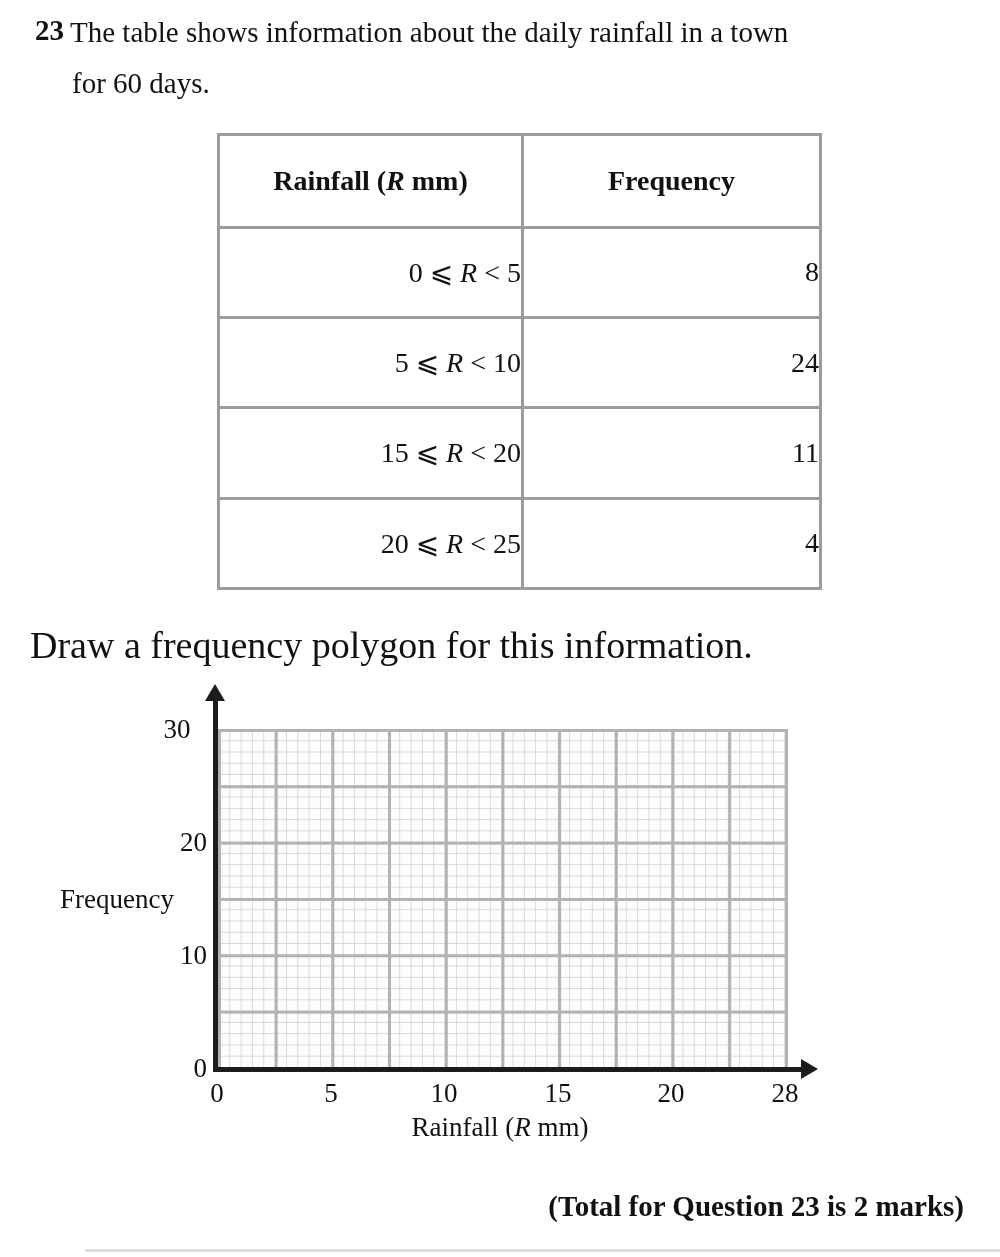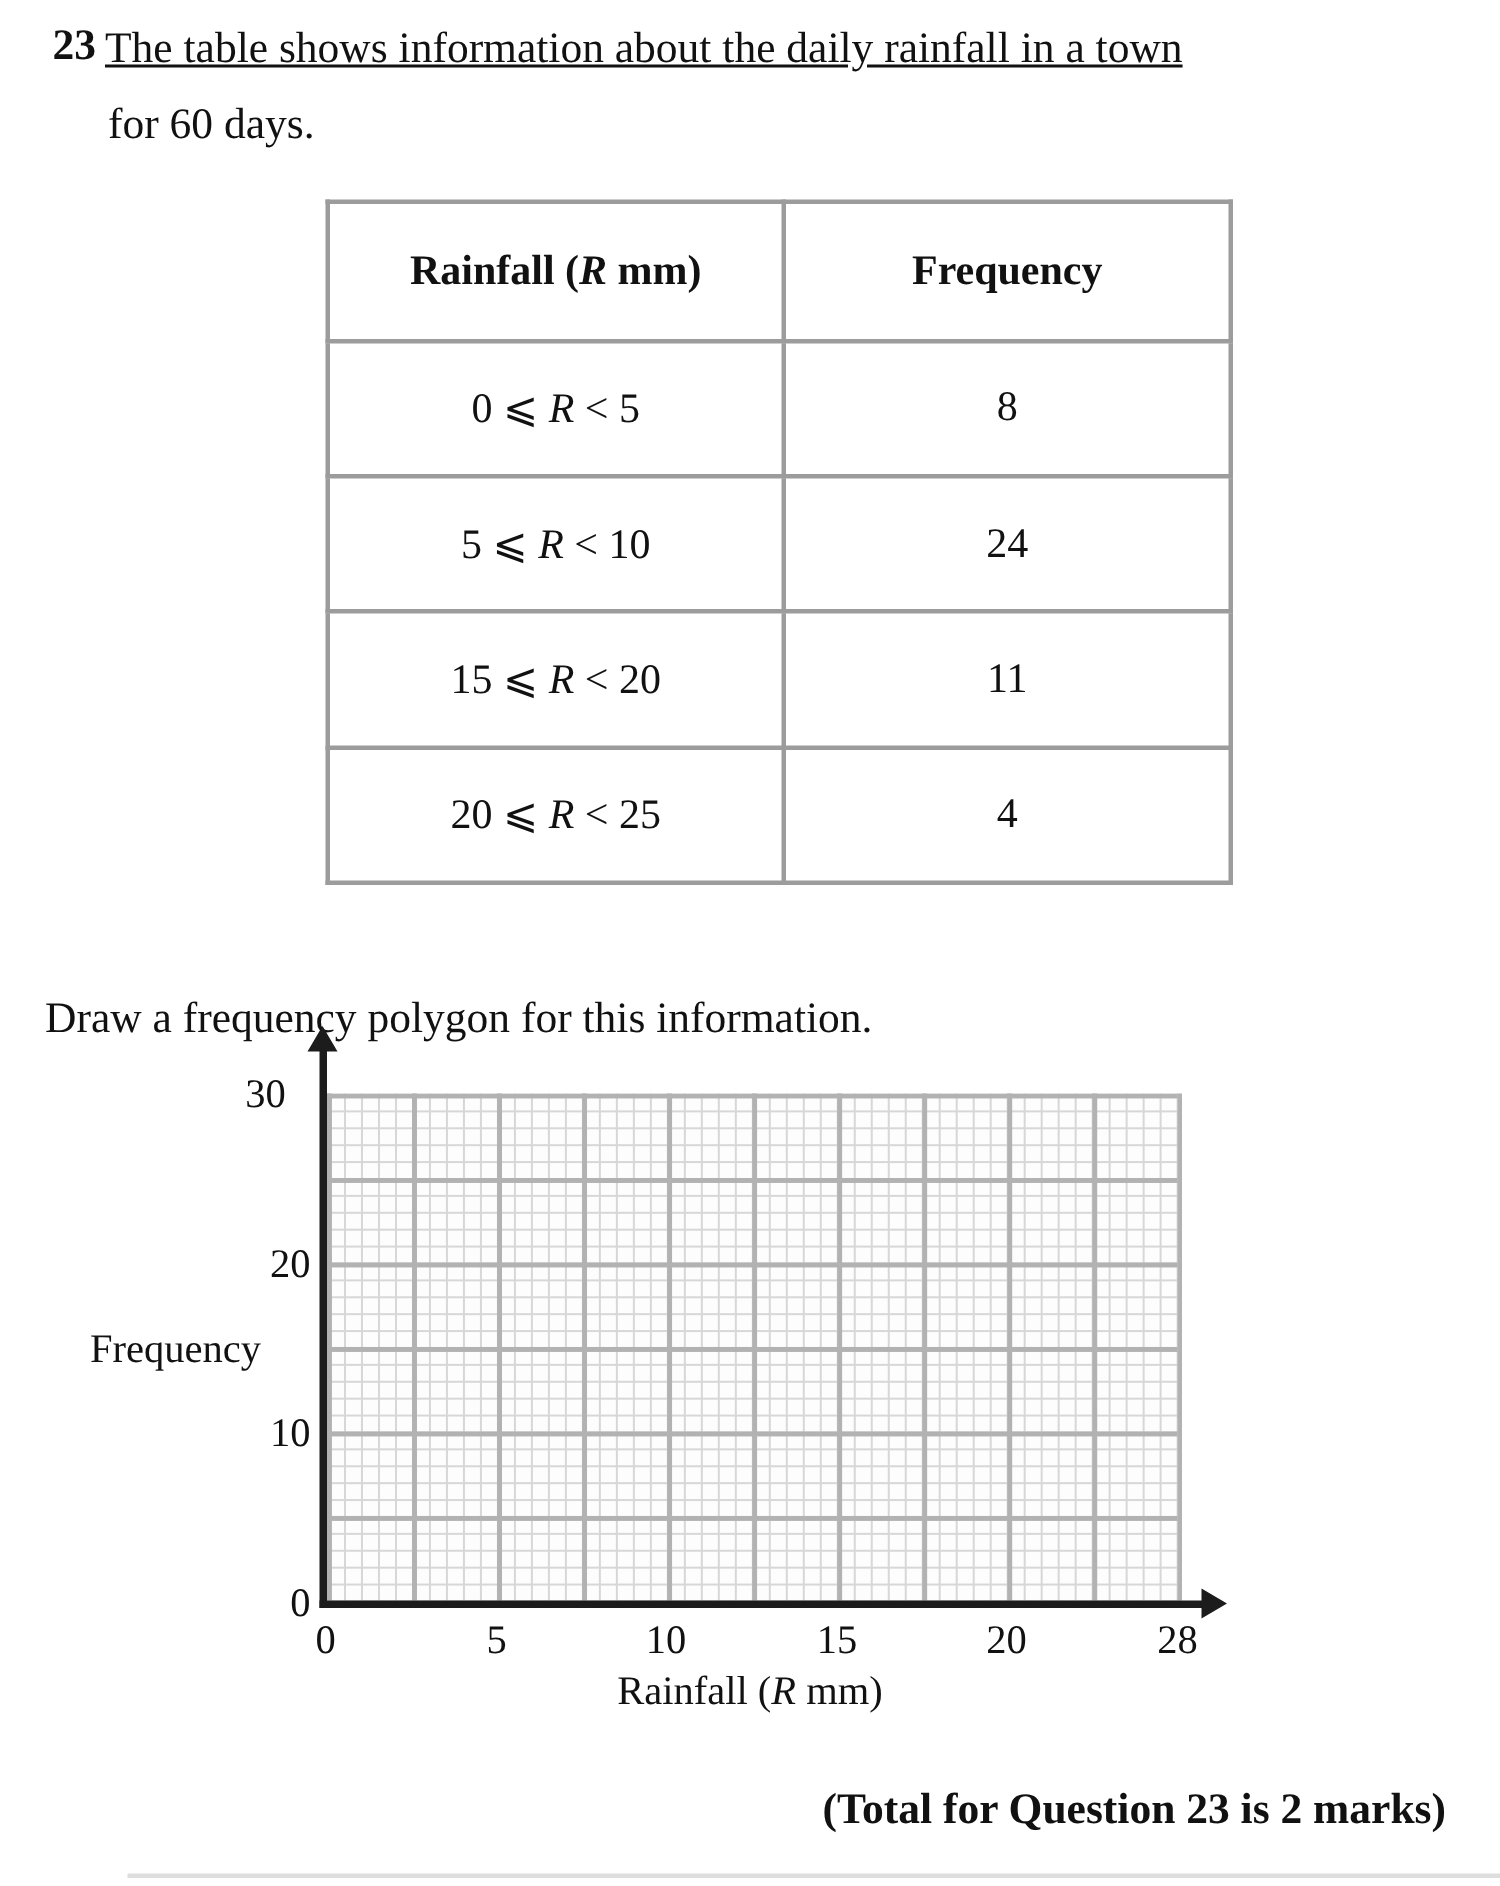--- a/index.html
+++ b/index.html
@@ -5,35 +5,35 @@
   html,body{margin:0;padding:0;}
   body{
     width:1000px;height:1257px;position:relative;background:#ffffff;
     font-family:"Liberation Serif","DejaVu Serif","DejaVu Sans",serif;
     color:#111111;overflow:hidden;
   }
   .abs{position:absolute;}
 
   
   .qnum{left:35px;top:14px;font-size:29px;font-weight:bold;}
-  .qline1{left:70px;top:16px;font-size:29px;text-decoration:underline;}
+  .qline1{left:70px;top:16px;font-size:29px;}
   .qline2{left:72px;top:67px;font-size:29px;}
-  .instruction{left:30px;top:623px;font-size:29px;margin-top:40px;}
+  .instruction{left:30px;top:623px;font-size:38px;}
 
   
   table.freq{
     position:absolute;left:217px;top:133px;width:605px;height:457px;
     border-collapse:collapse;table-layout:fixed;
   }
   table.freq th,table.freq td{
     border:3px solid #9c9c9c;text-align:center;vertical-align:middle;
     font-size:28px;padding:0;
   }
   table.freq th{font-weight:bold;height:75px;}
-  table.freq td{height:73px;font-weight:normal;}
+  table.freq td{height:73px;font-weight:normal;text-align:right;}
   table.freq .c1{width:50%;}
   i.mvar{font-style:italic;font-family:"Liberation Serif","DejaVu Serif",serif;}
 
   
   .grid{
     left:218px;top:729px;width:567px;height:338px;
     border-right:3px solid #b2b2b2;
     background-color:#fdfdfd;
     background-image:
       linear-gradient(90deg,#b2b2b2 3px,transparent 3px),

